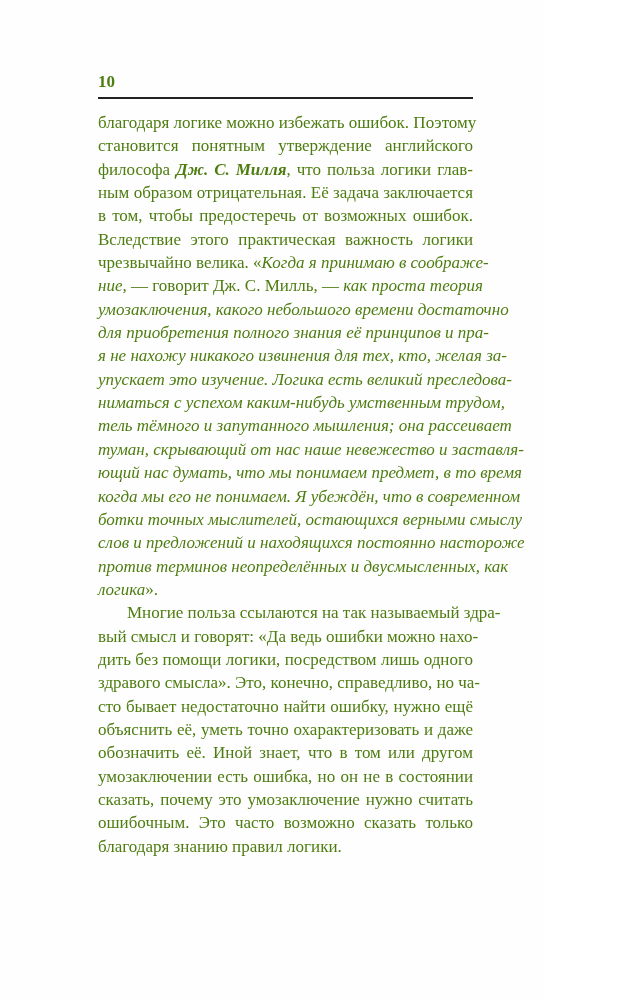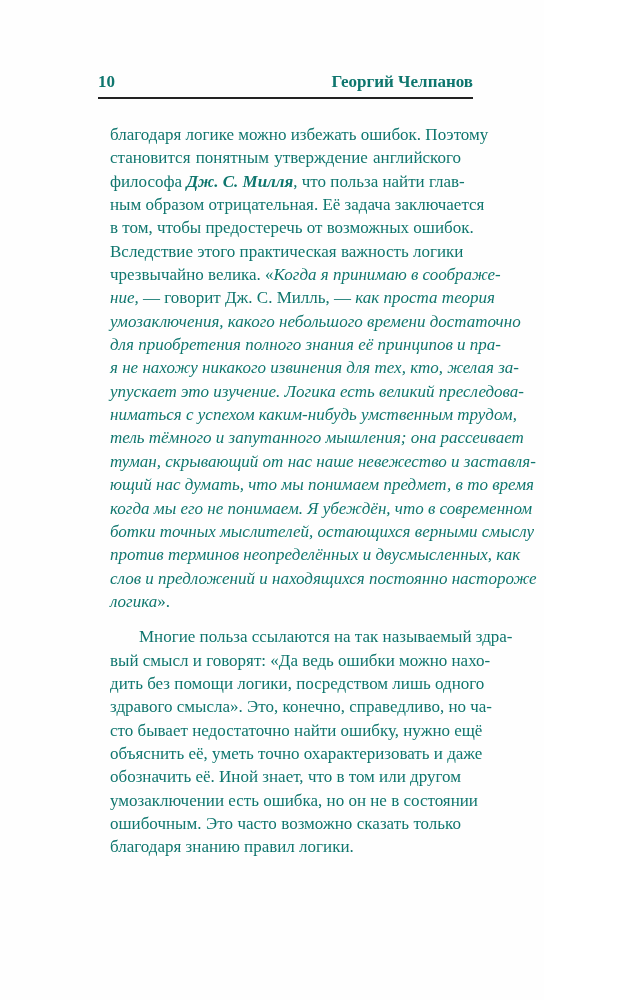--- a/index.html
+++ b/index.html
@@ -5,21 +5,21 @@
   html, body { margin: 0; padding: 0; }
   body {
     width: 631px; height: 1000px;
     background: #ffffff;
     font-family: "Liberation Serif", "DejaVu Serif", serif;
   }
   .page {
     position: relative;
     width: 544px; height: 1000px;
     background: #fefefe;
-    color: #0f766e;
+    color: #4d7c0f;
     overflow: hidden;
   }
   .header {
     position: absolute;
     left: 98px; right: 71px; top: 72px;
     display: flex;
     justify-content: space-between;
     align-items: baseline;
     font-size: 17px;
     font-weight: bold;
@@ -30,71 +30,71 @@
     left: 98px; right: 71px; top: 97px;
     height: 2px;
     background: #222222;
   }
   .page-body {
     position: absolute;
     left: 98px; right: 71px; top: 111px;
     font-size: 17px;
     line-height: 23.35px;
   }
-  .para { margin: 12px; padding: 0; }
+  .para { margin: 0; padding: 0; }
   .line {
     text-align: justify;
     text-align-last: justify;
     white-space: nowrap; 
   }
   .line.last { text-align-last: left; }
   .line.indent { text-indent: 29px; }
   .seg-r { font-style: normal; font-weight: normal; }
   .seg-i { font-style: italic; }
   .seg-bi { font-style: italic; font-weight: bold; }
 </style>
 </head>
 <body>
 
 <div class="page">
   <div class="header">
     <span class="pagenum">10</span>
-    <span class="author">Георгий Челпанов</span>
   </div>
   <div class="rule"></div>
   <div class="page-body">
       <div class="para">
         <div class="line"><span class="seg-r">благодаря логике можно избежать ошибок. Поэтому</span></div>
         <div class="line"><span class="seg-r">становится понятным утверждение английского</span></div>
-        <div class="line"><span class="seg-r">философа </span><span class="seg-bi">Дж. С. Милля</span><span class="seg-r">, что польза найти глав-</span></div>
+        <div class="line"><span class="seg-r">философа </span><span class="seg-bi">Дж. С. Милля</span><span class="seg-r">, что польза логики глав-</span></div>
         <div class="line"><span class="seg-r">ным образом отрицательная. Её задача заключается</span></div>
         <div class="line"><span class="seg-r">в том, чтобы предостеречь от возможных ошибок.</span></div>
         <div class="line"><span class="seg-r">Вследствие этого практическая важность логики</span></div>
         <div class="line"><span class="seg-r">чрезвычайно велика. «</span><span class="seg-i">Когда я принимаю в соображе-</span></div>
         <div class="line"><span class="seg-i">ние,</span><span class="seg-r"> — говорит Дж. С. Милль, — </span><span class="seg-i">как проста теория</span></div>
         <div class="line"><span class="seg-i">умозаключения, какого небольшого времени достаточно</span></div>
         <div class="line"><span class="seg-i">для приобретения полного знания её принципов и пра-</span></div>
         <div class="line"><span class="seg-i">я не нахожу никакого извинения для тех, кто, желая за-</span></div>
         <div class="line"><span class="seg-i">упускает это изучение. Логика есть великий преследова-</span></div>
         <div class="line"><span class="seg-i">ниматься с успехом каким-нибудь умственным трудом,</span></div>
         <div class="line"><span class="seg-i">тель тёмного и запутанного мышления; она рассеивает</span></div>
         <div class="line"><span class="seg-i">туман, скрывающий от нас наше невежество и заставля-</span></div>
         <div class="line"><span class="seg-i">ющий нас думать, что мы понимаем предмет, в то время</span></div>
         <div class="line"><span class="seg-i">когда мы его не понимаем. Я убеждён, что в современном</span></div>
         <div class="line"><span class="seg-i">ботки точных мыслителей, остающихся верными смыслу</span></div>
+        <div class="line"><span class="seg-i">слов и предложений и находящихся постоянно настороже</span></div>
         <div class="line"><span class="seg-i">против терминов неопределённых и двусмысленных, как</span></div>
-        <div class="line"><span class="seg-i">слов и предложений и находящихся постоянно настороже</span></div>
         <div class="line last"><span class="seg-i">логика</span><span class="seg-r">».</span></div>
       </div>
       <div class="para">
         <div class="line indent"><span class="seg-r">Многие польза ссылаются на так называемый здра-</span></div>
         <div class="line"><span class="seg-r">вый смысл и говорят: «Да ведь ошибки можно нахо-</span></div>
         <div class="line"><span class="seg-r">дить без помощи логики, посредством лишь одного</span></div>
         <div class="line"><span class="seg-r">здравого смысла». Это, конечно, справедливо, но ча-</span></div>
         <div class="line"><span class="seg-r">сто бывает недостаточно найти ошибку, нужно ещё</span></div>
         <div class="line"><span class="seg-r">объяснить её, уметь точно охарактеризовать и даже</span></div>
         <div class="line"><span class="seg-r">обозначить её. Иной знает, что в том или другом</span></div>
         <div class="line"><span class="seg-r">умозаключении есть ошибка, но он не в состоянии</span></div>
+        <div class="line"><span class="seg-r">сказать, почему это умозаключение нужно считать</span></div>
         <div class="line"><span class="seg-r">ошибочным. Это часто возможно сказать только</span></div>
         <div class="line last"><span class="seg-r">благодаря знанию правил логики.</span></div>
       </div>
     </div>
 </div>
 
 </body></html>

